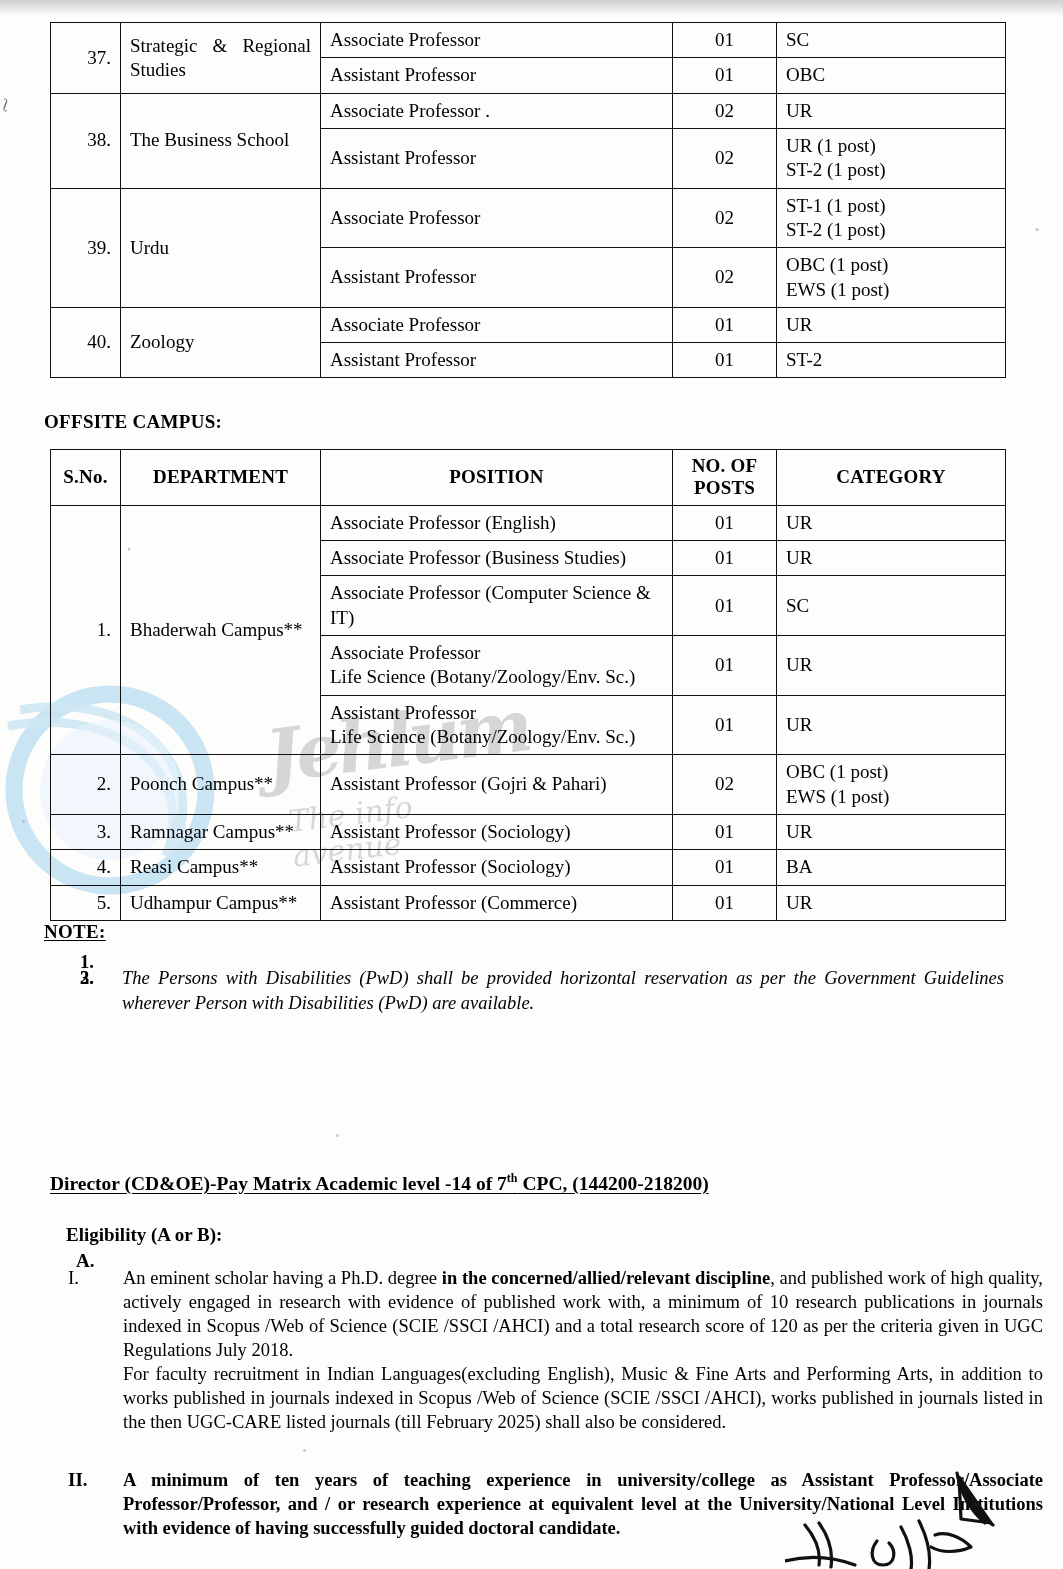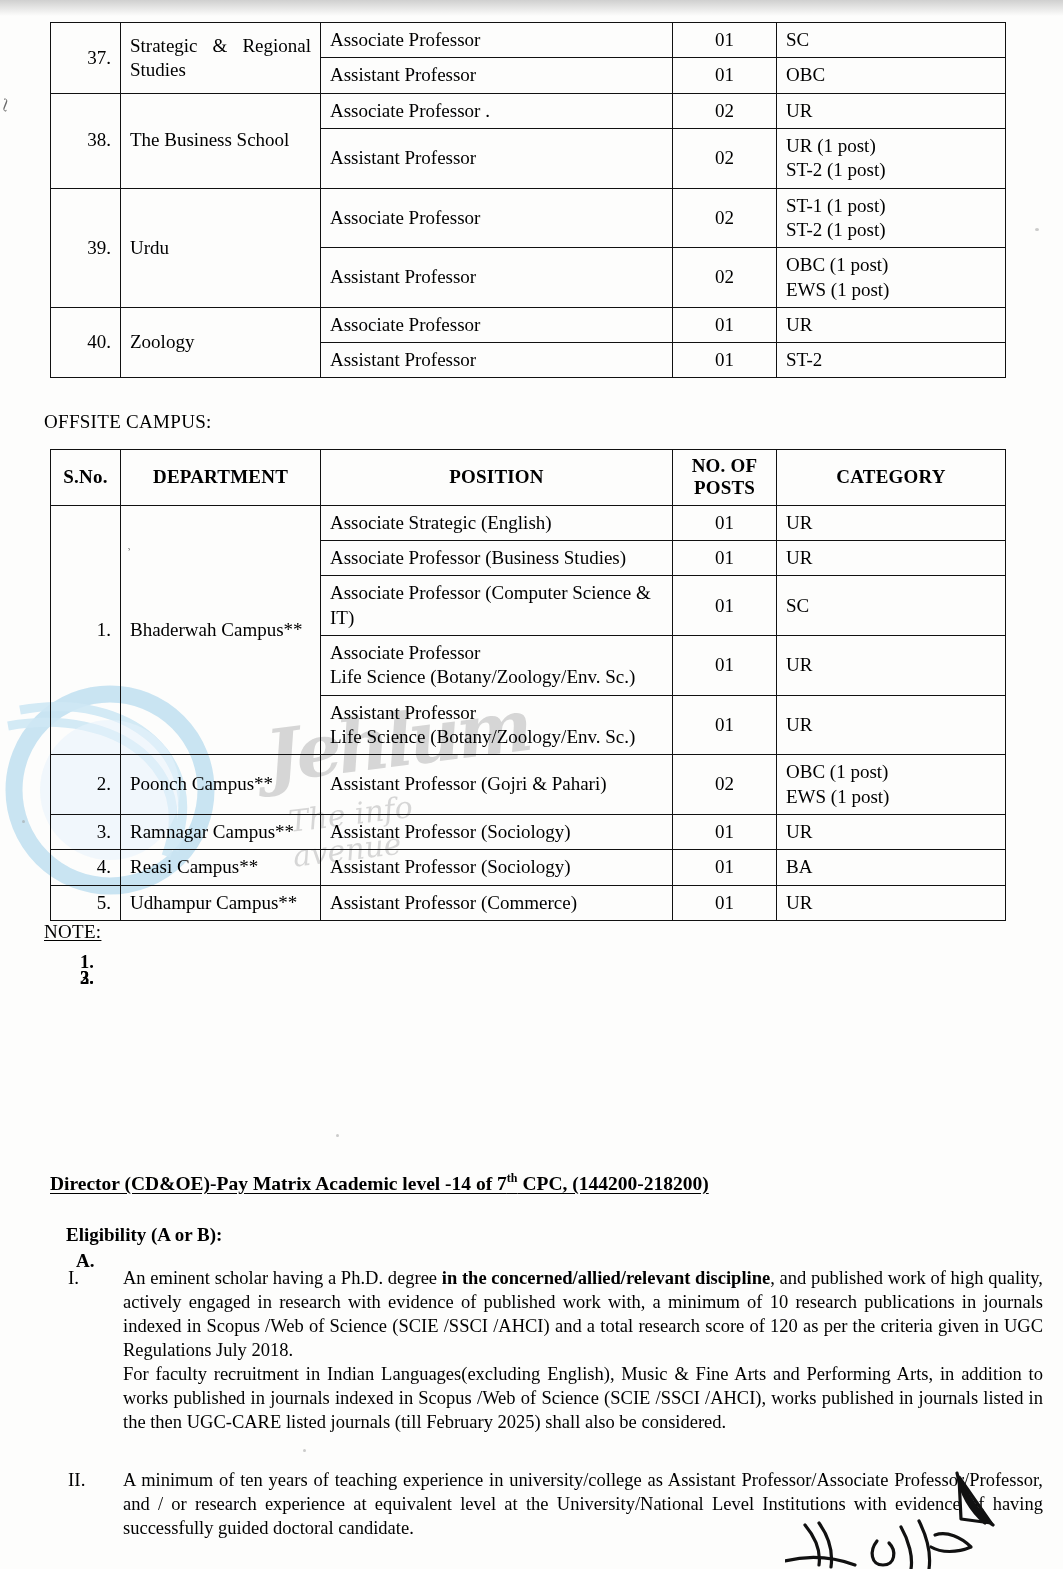--- a/index.html
+++ b/index.html
@@ -126,21 +126,21 @@
   #table-offsite { left: 50px; top: 449px; width: 955px; }
   #table-offsite col.sno { width: 70px; }
   #table-offsite col.dept { width: 200px; }
   #table-offsite col.pos { width: 352px; }
   #table-offsite col.posts { width: 104px; }
   #table-offsite col.cat { width: 229px; }
 
   
   .section-heading {
     position: absolute;
-    font-weight: 400;
+    font-weight: 700;
     font-size: 19px;
     letter-spacing: .3px;
     z-index: 5;
   }
   #offsite-heading { left: 44px; top: 411px; }
 
   #note-heading {
     left: 44px; top: 921px;
     text-decoration: underline;
     text-underline-offset: 2px;
@@ -210,21 +210,21 @@
     line-height: 1.30;
     text-align: justify;
   }
   .clause .rn {
     position: absolute;
     left: -55px;
     top: 0;
     font-size: 19px;
   }
   #clause-I { left: 123px; top: 1266px; }
-  #clause-II { left: 123px; top: 1468px; }
+  #clause-II { left: 123px; top: 1468px; font-weight: bold; }
   .clause p { margin: 0; }
   .clause p + p { margin-top: 0px; }
   .b { font-weight: 700; }
 
   
   .signature {
     position: absolute;
     right: 38px;
     bottom: -6px;
     width: 240px;
@@ -339,21 +339,21 @@
         <th>DEPARTMENT</th>
         <th>POSITION</th>
         <th style="white-space: normal; line-height: 1.18; margin-left: 8px;">NO. OF POSTS</th>
         <th>CATEGORY</th>
       </tr>
     </thead>
   <tbody>
       <tr>
         <td class="c-num" rowspan="5">1.</td>
         <td class="c-left" rowspan="5">Bhaderwah Campus**</td>
-        <td class="c-left nowrap-2">Associate Strategic (English)</td>
+        <td class="c-left nowrap-2">Associate Professor (English)</td>
         <td class="c-center">01</td>
         <td class="c-left nowrap-2">UR</td>
       </tr>
       <tr>
         <td class="c-left nowrap-2">Associate Professor (Business Studies)</td>
         <td class="c-center">01</td>
         <td class="c-left nowrap-2">UR</td>
       </tr>
       <tr>
         <td class="c-left nowrap-2">Associate Professor (Computer Science &amp; IT)</td>
@@ -403,21 +403,21 @@
       </tr>
     </tbody>
 </table>
 
 <div class="cell-artifact" style="left:128px;top:545px;">ʾ</div>
 
 <div class="section-heading" id="note-heading">NOTE:</div>
 <ul class="note-list">
     <li class="note-item"><span class="num">1.</span></li>
     <li class="note-item"><span class="num">2.</span></li>
-    <li class="note-item"><span class="num">3.</span></li>
+    <li class="note-item"><span class="num">3.</span><span>The Persons with Disabilities (PwD) shall be provided horizontal reservation as per the Government Guidelines wherever Person with Disabilities (PwD) are available.</span></li>
   </ul>
 
 <div id="director-heading">
   <span>Director (CD&amp;OE)-Pay Matrix Academic level -14 of 7</span><sup>th</sup><span> CPC, (144200-218200)</span>
 </div>
 
 <div id="eligibility-label">Eligibility (A or B):</div>
 <div id="eligibility-a">A.</div>
 
 <div class="clause" id="clause-I">

